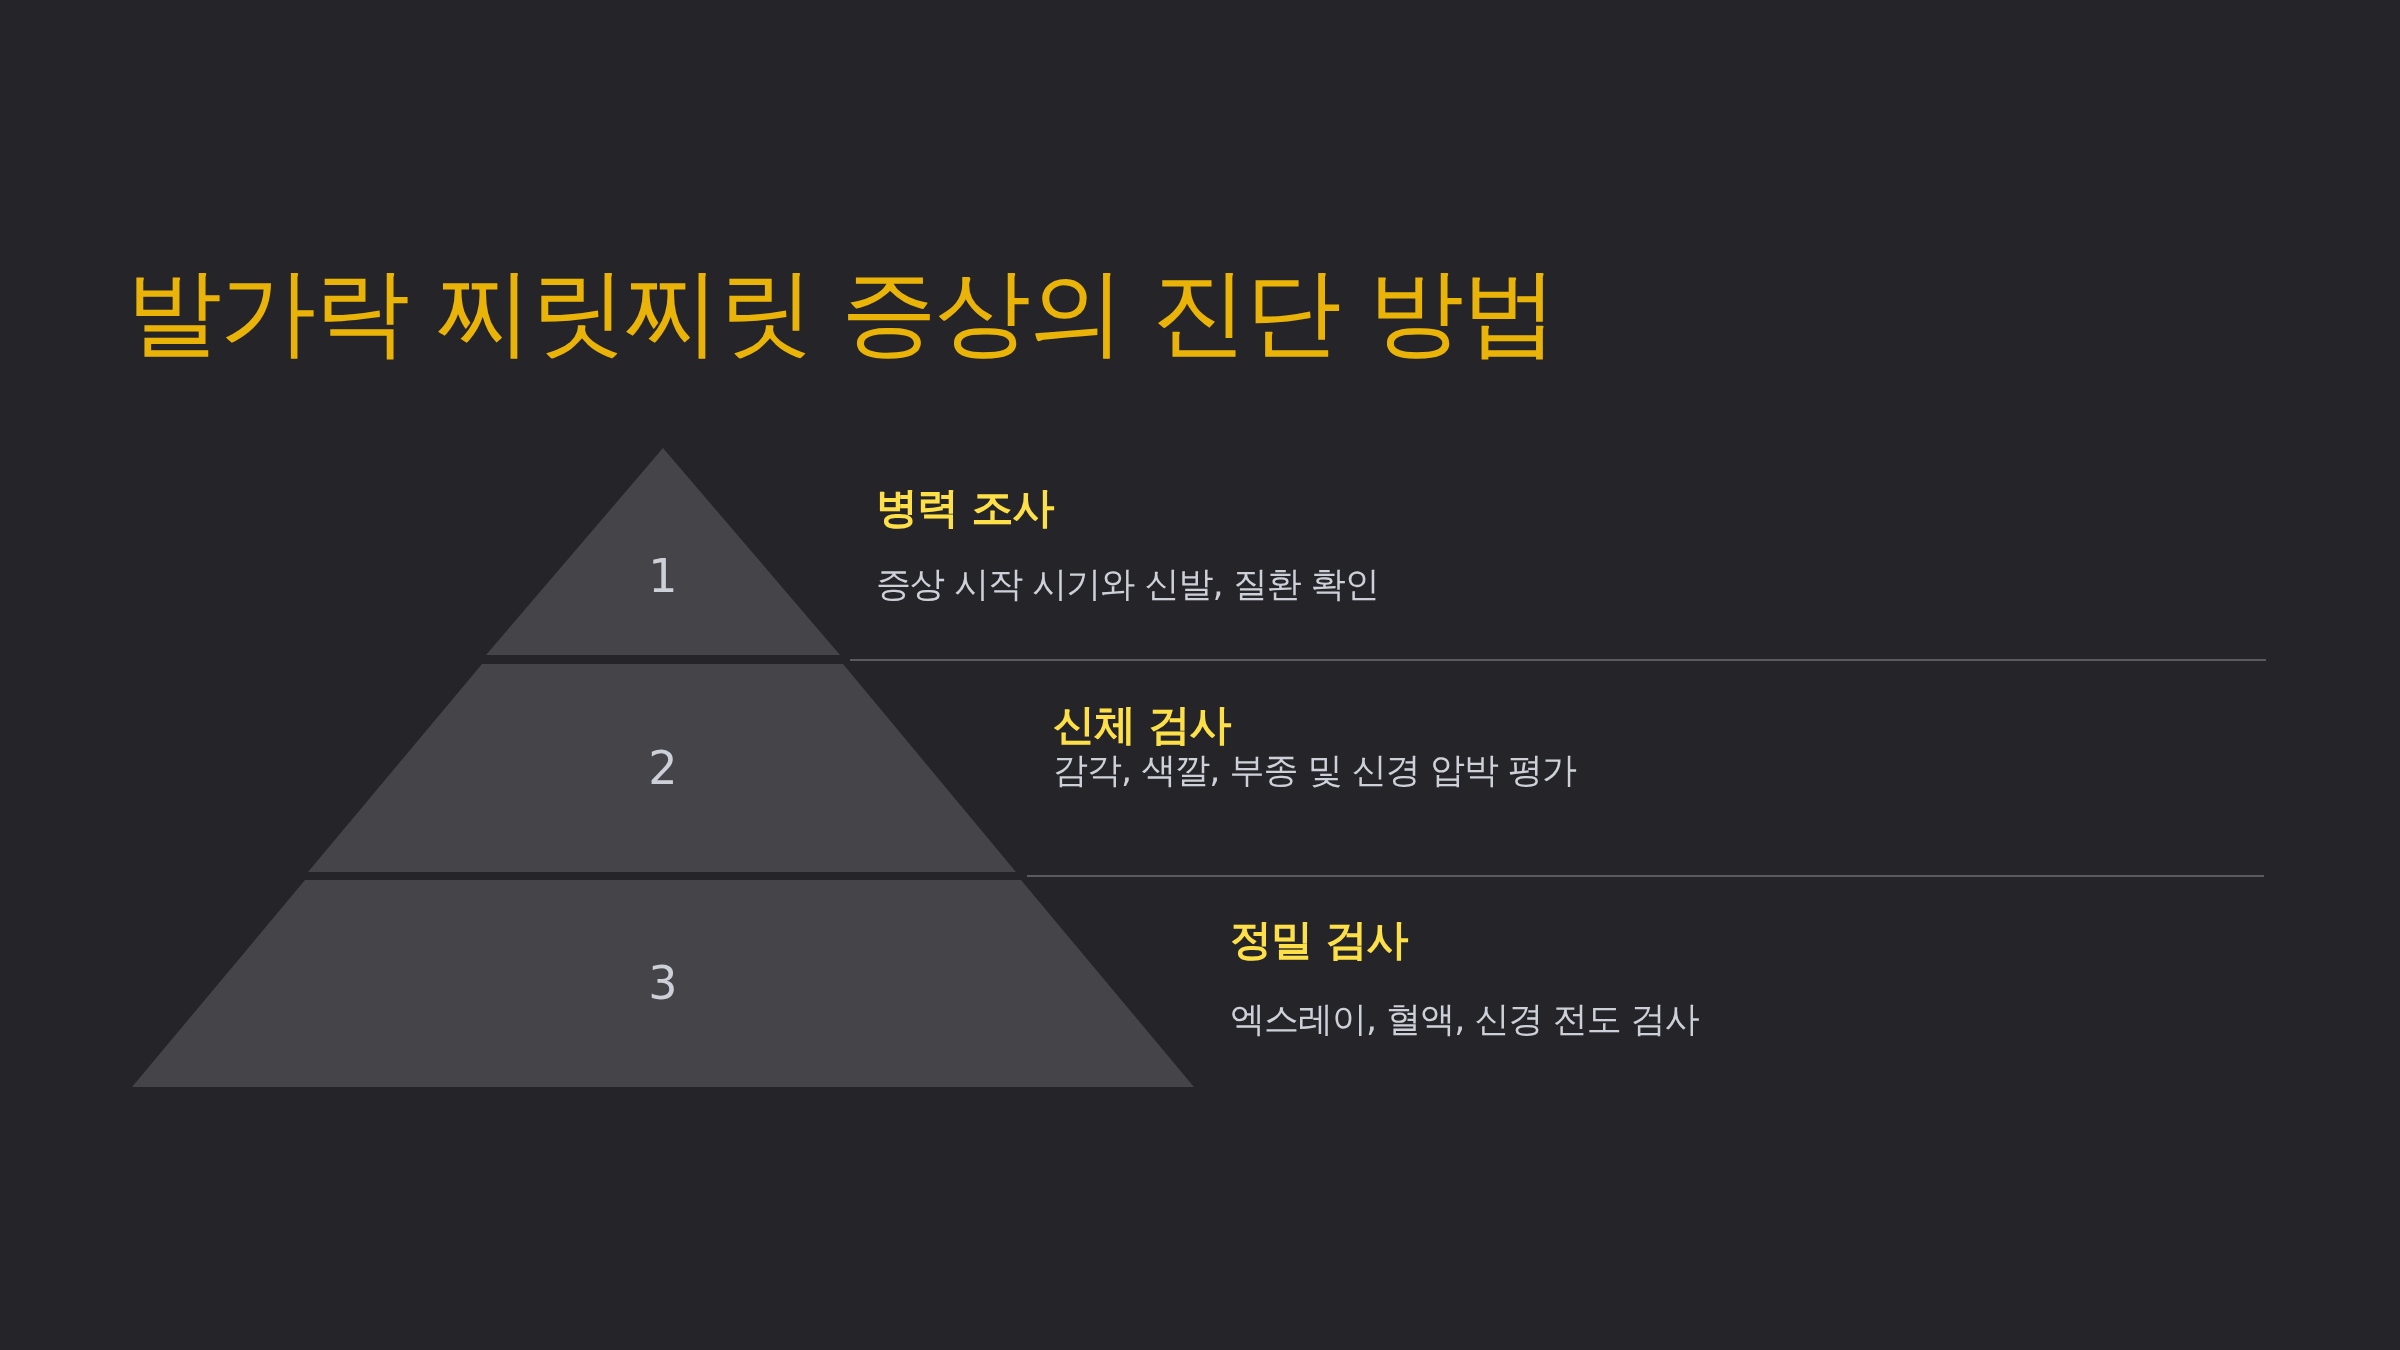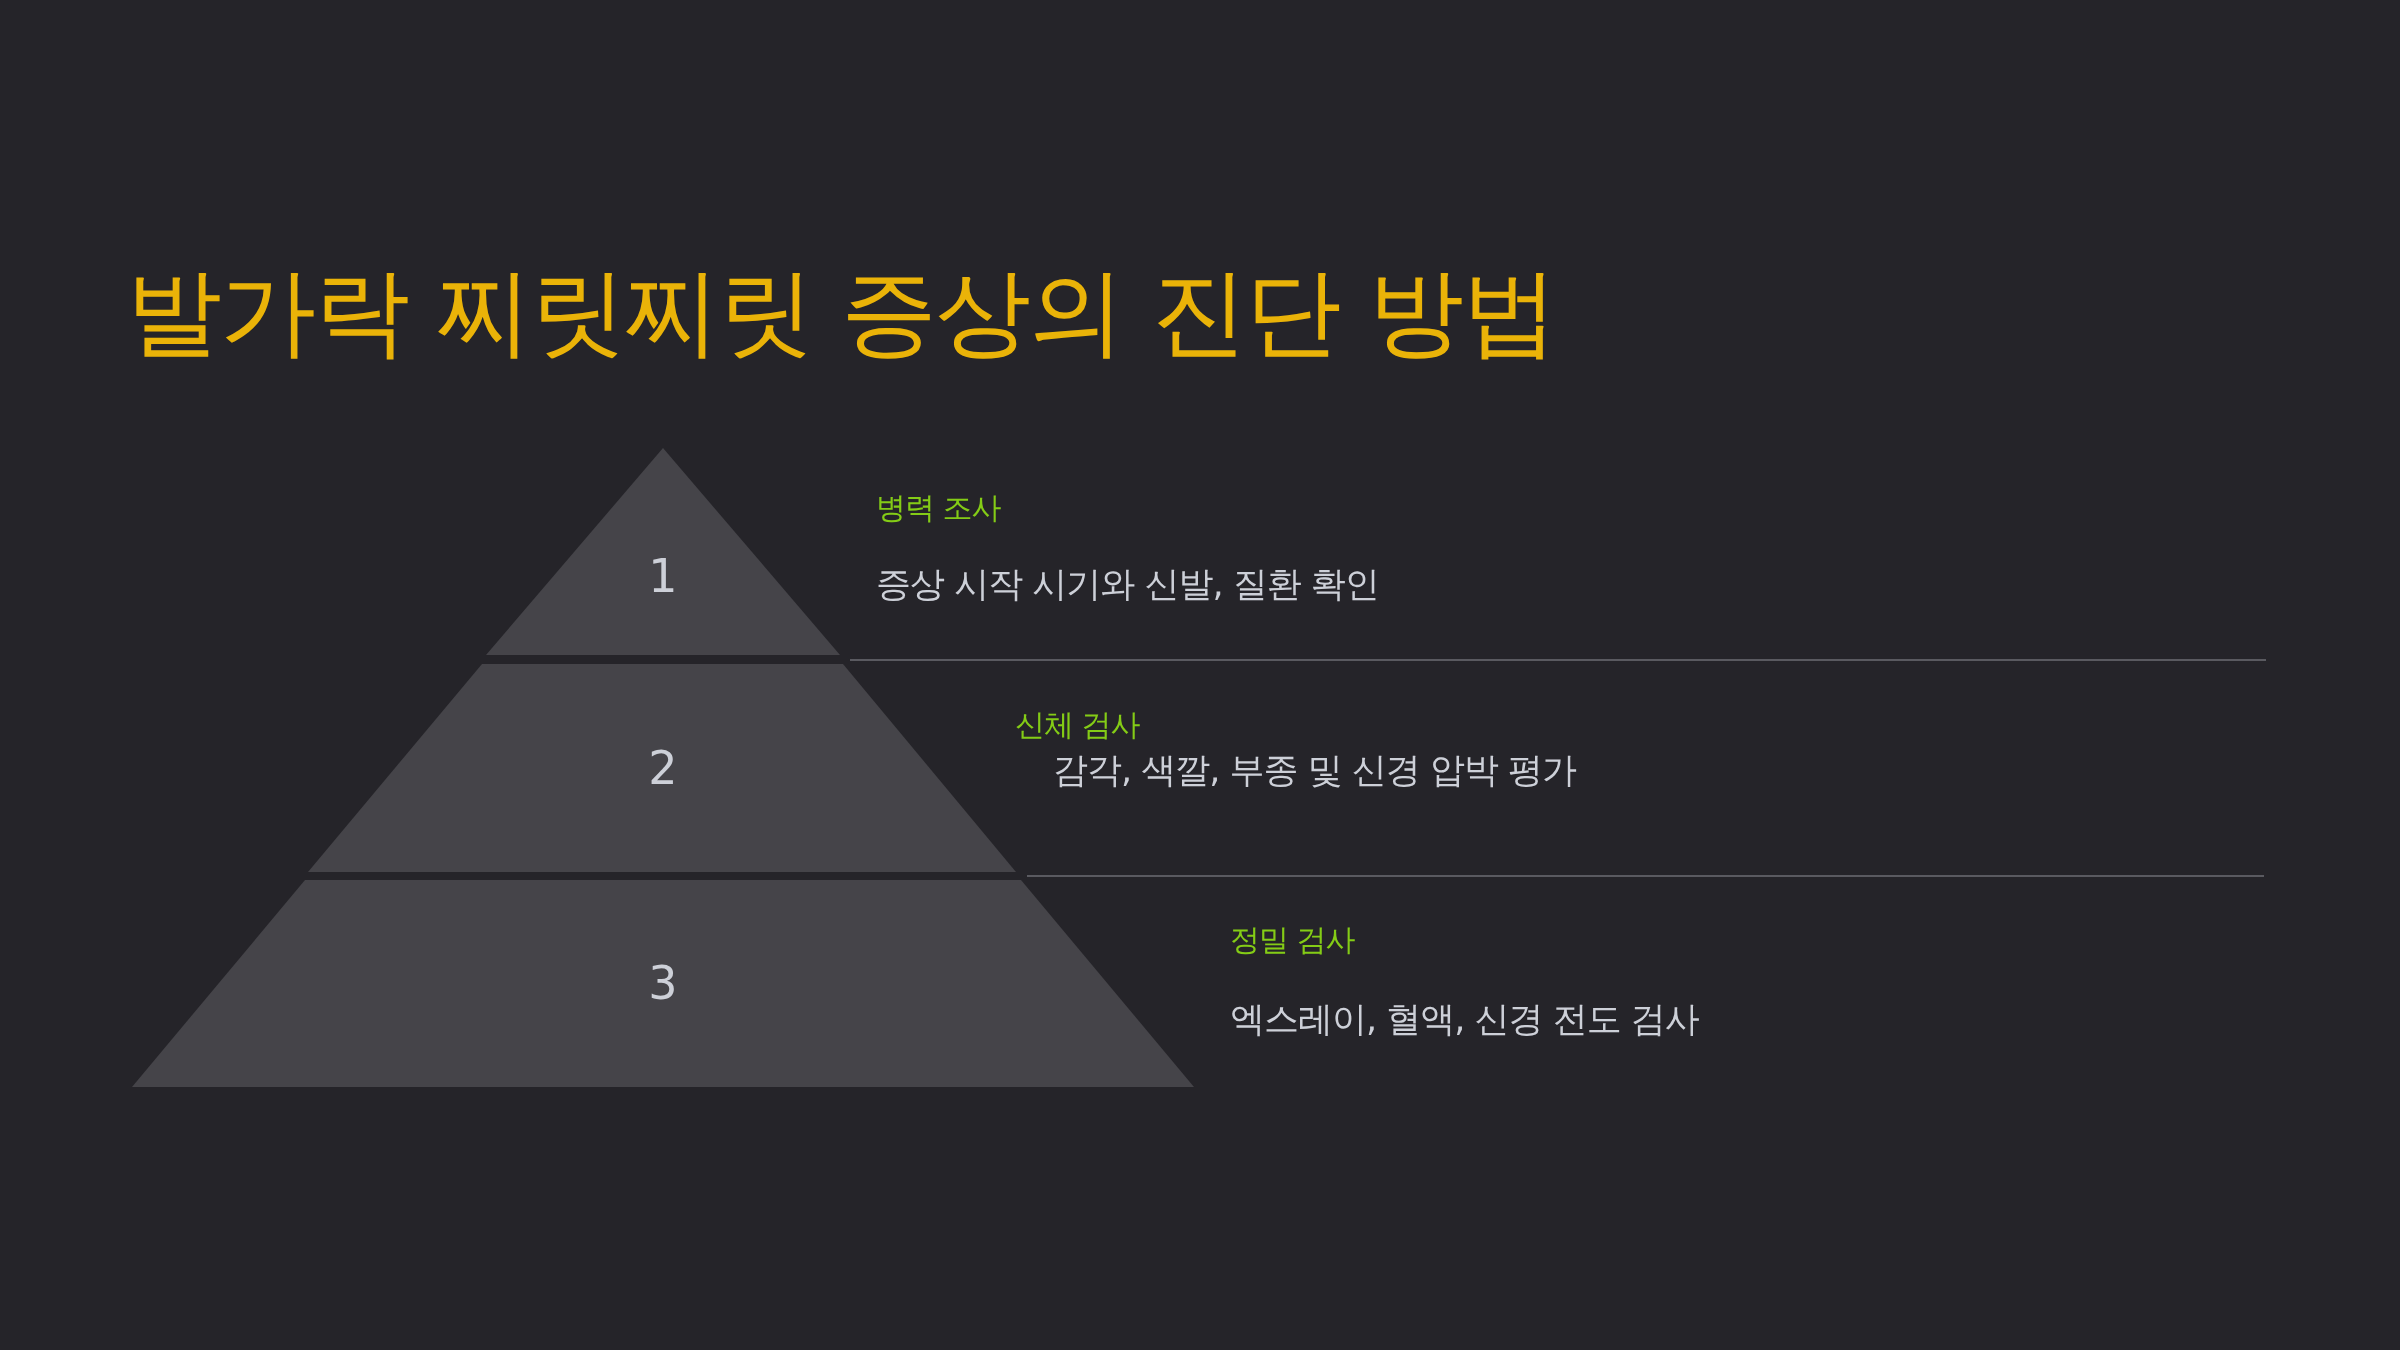--- a/index.html
+++ b/index.html
@@ -14,22 +14,22 @@
     font-size: 96px; line-height: 120px; font-weight: 400;
     color: #eab308; letter-spacing: -2px; white-space: nowrap;
   }
   svg.pyramid { position: absolute; left: 0; top: 0; }
   .num {
     position: absolute; width: 80px; margin-left: -40px; text-align: center;
     font-size: 46px; line-height: 56px; color: #CDD0D8;
   }
   .divider { position: absolute; height: 2px; background: #5A5A60; }
   .step-title {
-    position: absolute; font-size: 30px; line-height: 56px; color: #84cc16;
-    white-space: nowrap; letter-spacing: -1px;
+    position: absolute; font-size: 42px; line-height: 56px; color: #fde047;
+    white-space: nowrap; letter-spacing: -1px; font-weight: bold;
   }
   .step-desc {
     position: absolute; font-size: 35px; line-height: 44px; color: #CDD0D8;
     white-space: nowrap; letter-spacing: -1px; text-align: center;
   }
 </style>
 </head>
 <body>
 
 <div class="title">발가락 찌릿찌릿 증상의 진단 방법</div>
@@ -44,21 +44,21 @@
 <div class="num" style="left:663px; top:740px;">2</div>
 <div class="num" style="left:663px; top:955px;">3</div>
 
 <div>
   <div class="step-title" style="left:876px; top:480px;">병력 조사</div>
   <div class="step-desc" style="left:876px; top:562px;">증상 시작 시기와 신발, 질환 확인</div>
 </div>
 <div class="divider" style="left:850px; top:659px; width:1416px;"></div>
 
 <div>
-  <div class="step-title" style="left:1015px; top:697px;">신체 검사</div>
+  <div class="step-title" style="left:1053px; top:697px;">신체 검사</div>
   <div class="step-desc" style="left:1053px; top:748px;">감각, 색깔, 부종 및 신경 압박 평가</div>
 </div>
 <div class="divider" style="left:1027px; top:875px; width:1237px;"></div>
 
 <div>
   <div class="step-title" style="left:1230px; top:912px;">정밀 검사</div>
   <div class="step-desc" style="left:1230px; top:997px;">엑스레이, 혈액, 신경 전도 검사</div>
 </div>
 
 </body></html>

